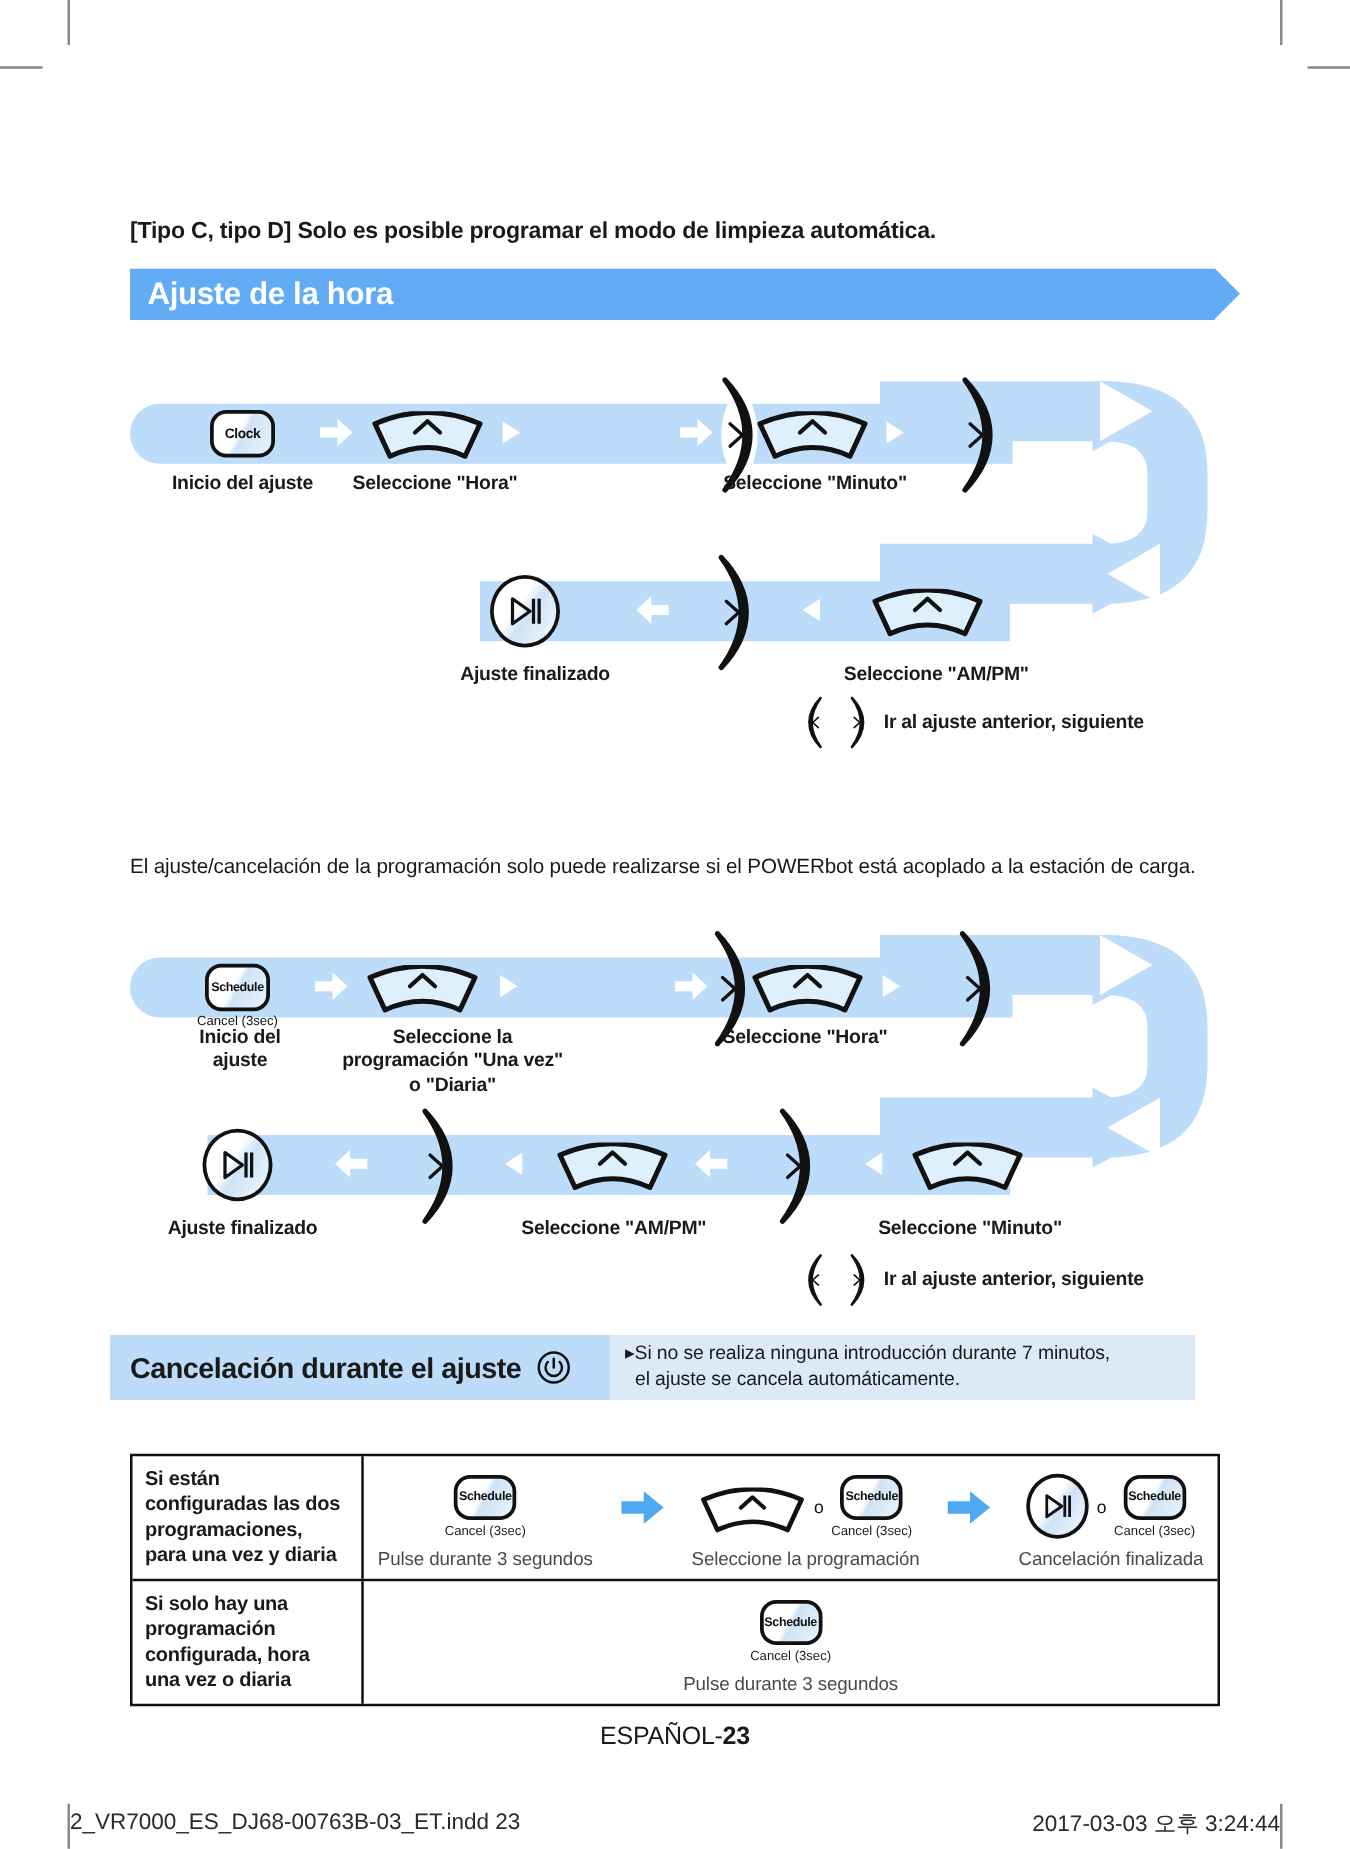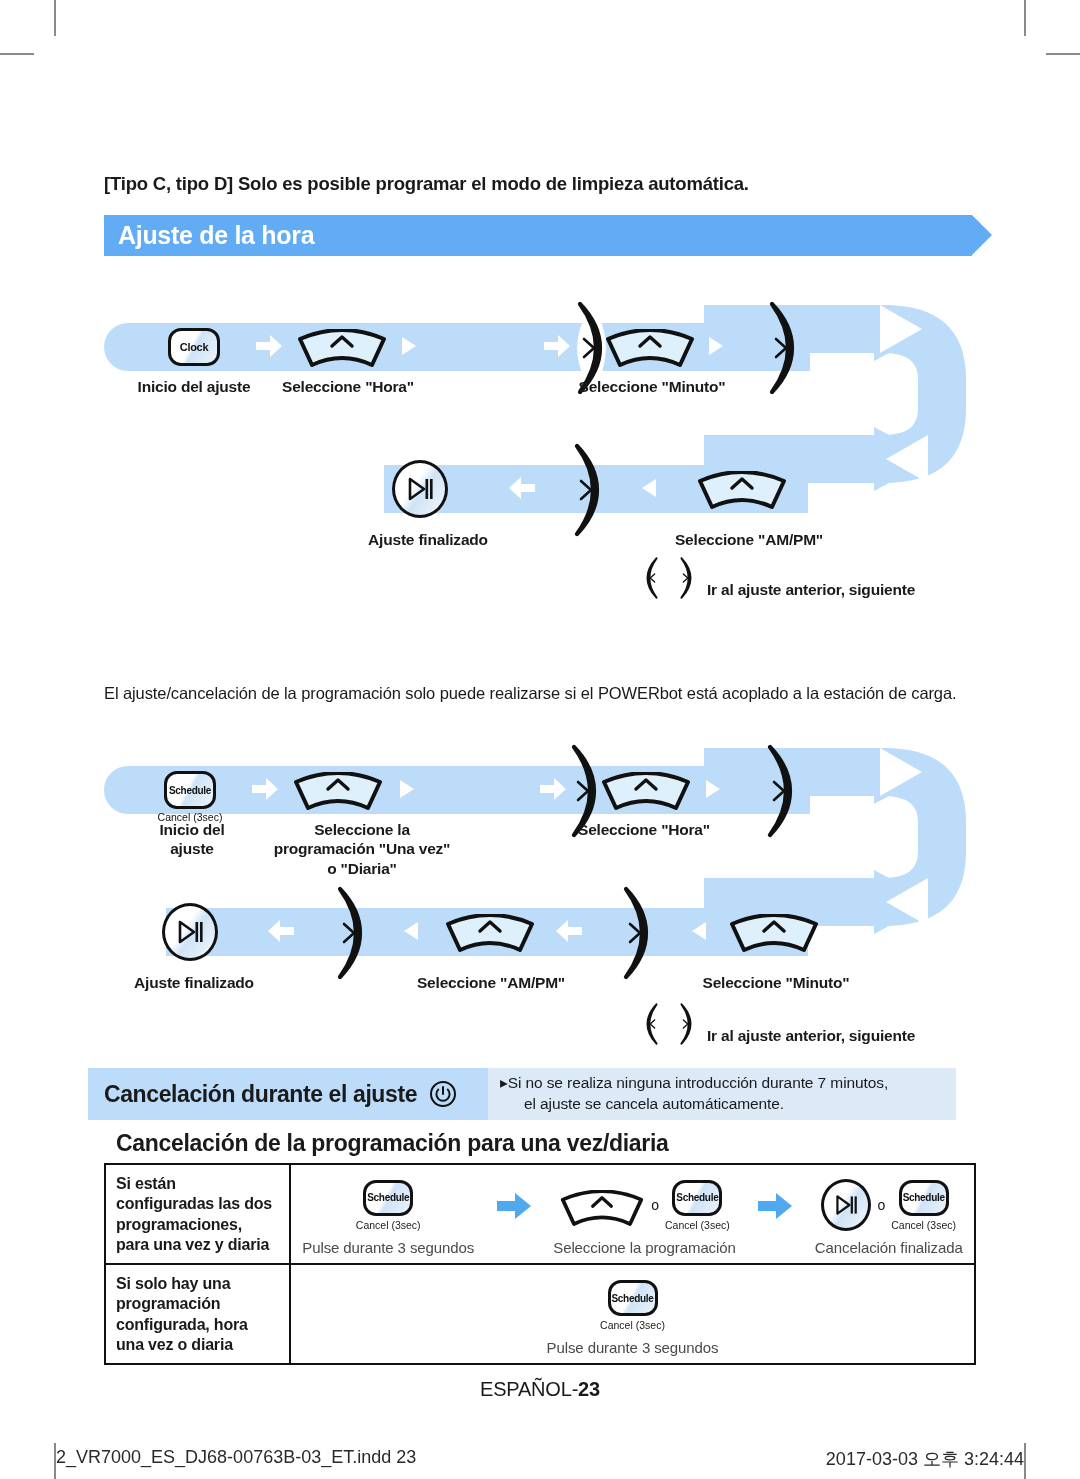--- a/index.html
+++ b/index.html
@@ -76,21 +76,21 @@
   
   .warrow{position:absolute;}
   .warrow svg{display:block;}
 
   .lbl{
     position:absolute;font-size:15.5px;font-weight:bold;letter-spacing:-.2px;
     text-align:center;line-height:1.25;white-space:nowrap;
   }
   .lbl.multi{white-space:normal;}
 
-  .legend{position:absolute;display:flex;align-items:flex-end;gap:8px;}
+  .legend{position:absolute;display:flex;align-items:center;gap:8px;}
   .legend .legend-txt{font-size:15.5px;font-weight:bold;letter-spacing:-.2px;white-space:nowrap;}
 
   
   .cancel-strip{position:absolute;display:flex;align-items:stretch;}
   .cancel-title{
     background:#BCDCFA;display:flex;align-items:center;gap:12px;
     padding:0 14px 0 16px;
   }
   .cancel-title .t{font-size:23px;font-weight:bold;letter-spacing:-.4px;}
   .cancel-note{
@@ -459,26 +459,25 @@
       <span class="t">Cancelación durante el ajuste</span>
       <svg width="28" height="28" viewBox="0 0 28 28">
         <circle cx="14" cy="14" r="12" fill="none" stroke="#111" stroke-width="2"></circle>
         <path d="M14 7 L14 14" stroke="#111" stroke-width="2" stroke-linecap="round"></path>
         <path d="M9.2 9.6 A 6.6 6.6 0 1 0 18.8 9.6" fill="none" stroke="#111" stroke-width="2" stroke-linecap="round"></path>
       </svg>
     </div>
     <div class="cancel-note" style="flex:1;">
       <span class="n">
         ▸<span>Si no se realiza ninguna introducción durante 7 minutos,</span><br>
-        <span style="padding-left:8px;margin-left:16px;">el ajuste se cancela automáticamente.</span>
+        <span style="padding-left:8px;">el ajuste se cancela automáticamente.</span>
       </span>
     </div>
   </div>
 
-  <div class="sub-title" style="left:116px;top:1130px;">Cancelación de la programación para una vez/diaria</div>
 
   <div class="tbl" style="left:104px;top:1163px;width:872px;">
 
     <div class="trow">
       <div class="tcell-l">
         <div>
           <span>Si están</span><br>
           <span>configuradas las dos</span><br>
           <span>programaciones,</span><br>
           <span>para una vez y diaria</span>

